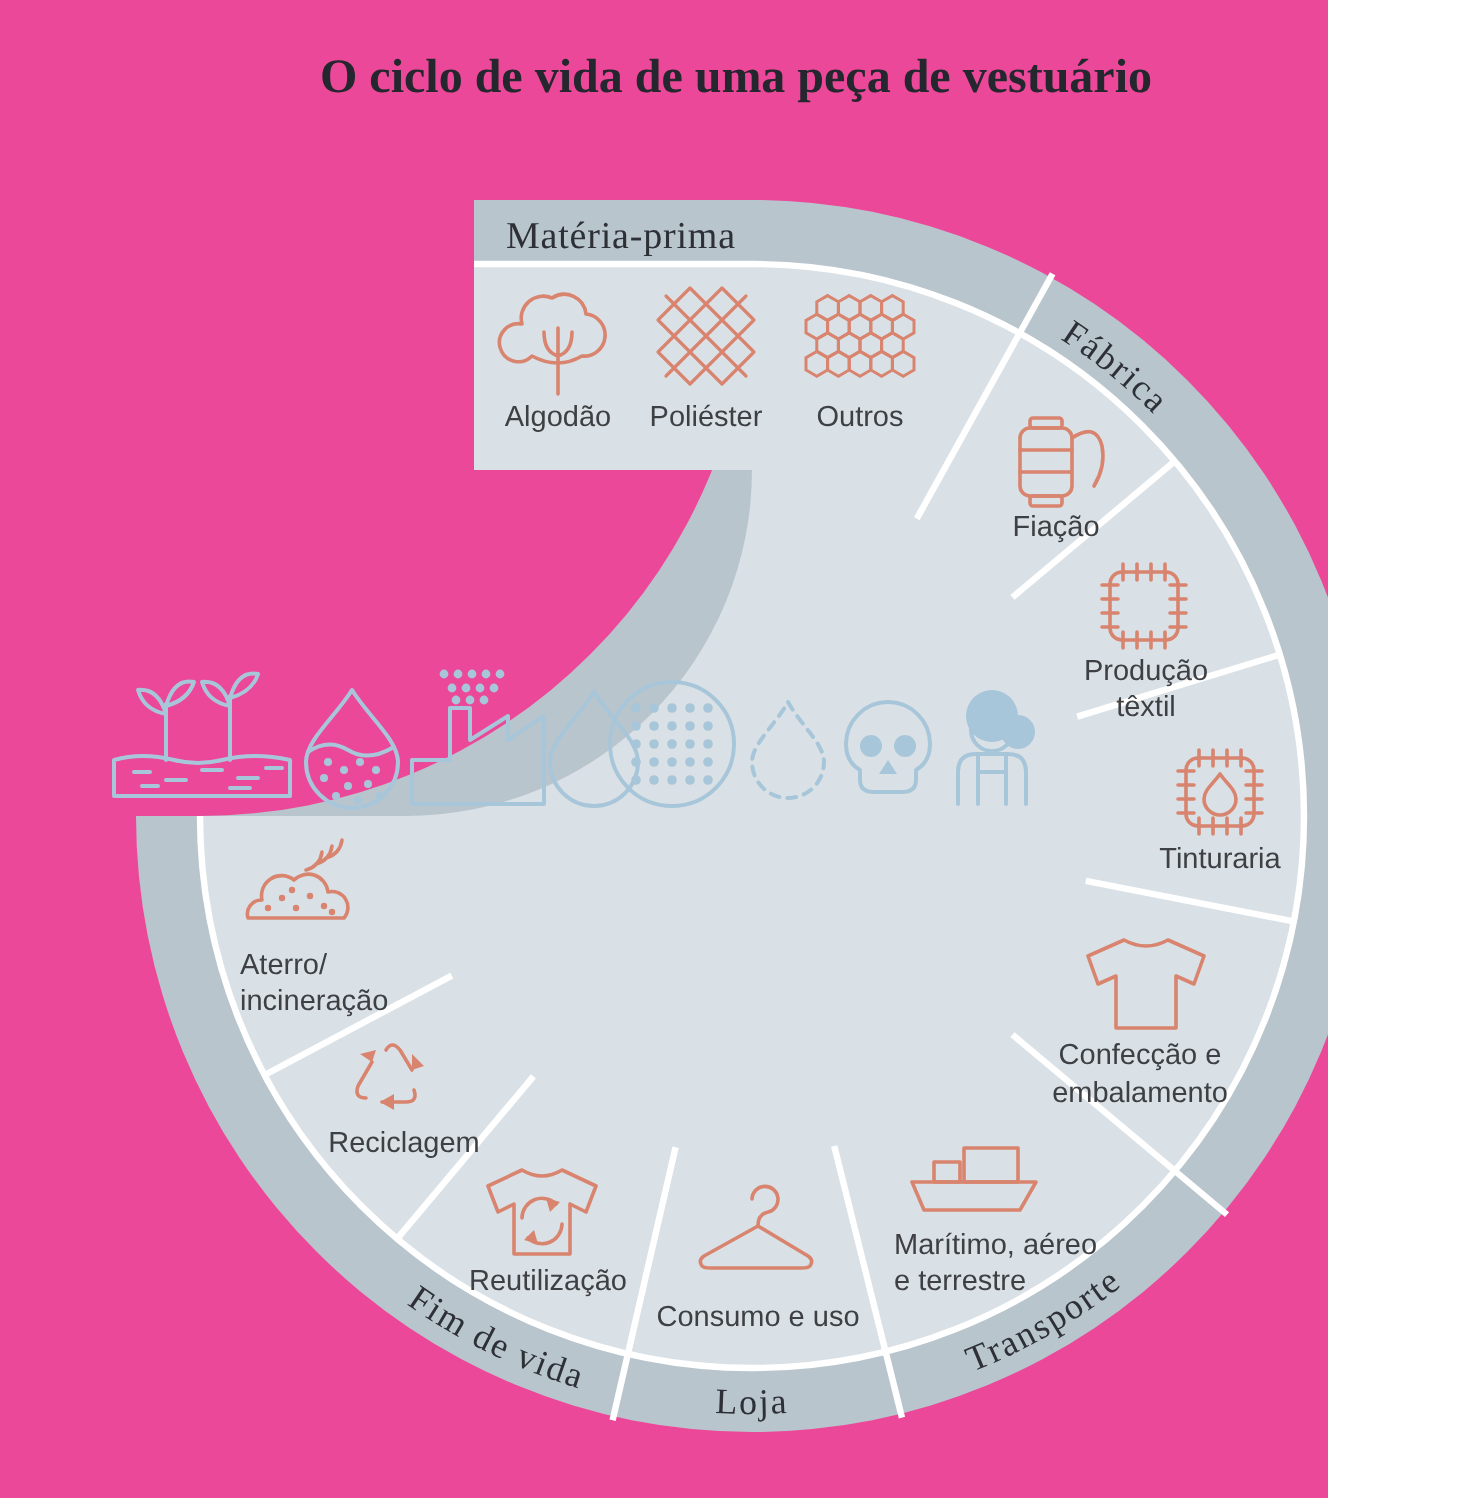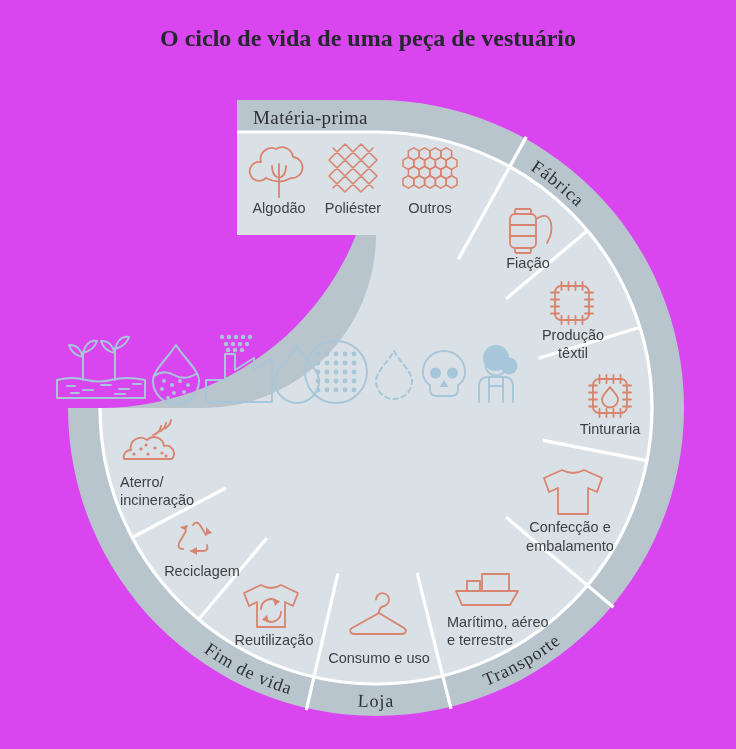--- a/index.html
+++ b/index.html
@@ -1,16 +1,16 @@
 <!DOCTYPE html>
 <html><head>
 <meta charset="utf-8">
 <style>
   html,body{margin:0;padding:0;background:#ffffff;}
-  .stage{position:relative;width:736px;height:749px;background:#d946ef;overflow:hidden;
+  .stage{position:relative;width:664px;height:749px;background:#ec4899;overflow:hidden;
          font-family:"Liberation Sans", sans-serif;}
   svg text{user-select:none;}
   .title-txt{font-family:"Liberation Serif","DejaVu Serif",serif;font-weight:bold;
              font-size:24px;fill:#25272e;}
   .serif-lab{font-family:"Liberation Serif","DejaVu Serif",serif;font-size:19px;fill:#2d3036;
              letter-spacing:.4px;}
   .serif-arc{font-family:"Liberation Serif","DejaVu Serif",serif;font-size:18px;fill:#2d3036;
              letter-spacing:1px;}
   .lab{font-family:"Liberation Sans",sans-serif;font-size:14.5px;fill:#3e4043;}
   .band-outer{fill:#b9c5cd;}

